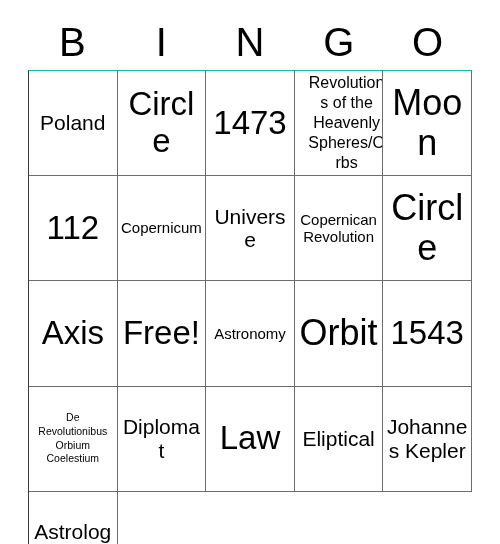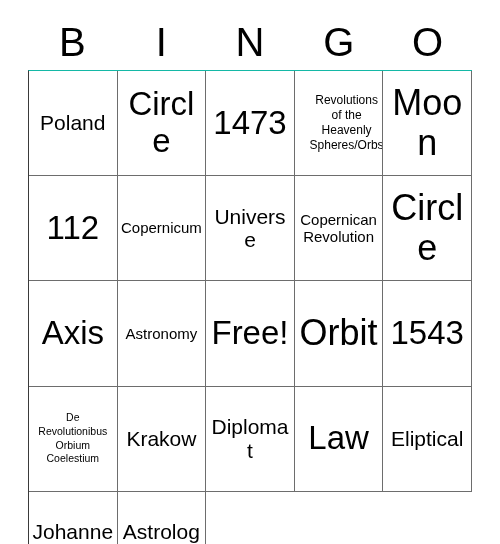--- a/index.html
+++ b/index.html
@@ -77,21 +77,21 @@
     line-height: 1.12;
     color: #000000;
     word-wrap: break-word;
   }
 
   
   .size-xl  { font-size: 33px; }
   .size-lg  { font-size: 36px; text-align: center; }
   .size-md  { font-size: 21px; }
   .size-sm  { font-size: 15px; line-height: 1.18; }
-  .size-xs  { font-size: 12px; line-height: 1.25; margin-left: 16px; }
+  .size-xs  { font-size: 16px; line-height: 1.25; margin-left: 16px; }
   .size-xxs { font-size: 10.5px; line-height: 1.3; }
 </style>
 </head>
 <body>
 
 <div id="bingo-card">
 
   <div id="header-row">
     <div class="header-letter">B</div>
     <div class="header-letter">I</div>
@@ -131,37 +131,34 @@
         <span class="cell-text size-sm">Copernican Revolution</span>
       </div>
     <div class="cell">
         <span class="cell-text size-lg">Circle</span>
       </div>
 
     <div class="cell">
         <span class="cell-text size-xl">Axis</span>
       </div>
     <div class="cell">
-        <span class="cell-text size-sm">Astronomy</span>
+        <span class="cell-text size-xl">Free!</span>
       </div>
     <div class="cell">
-        <span class="cell-text size-xl">Free!</span>
+        <span class="cell-text size-sm">Astronomy</span>
       </div>
     <div class="cell">
         <span class="cell-text size-lg">Orbit</span>
       </div>
 
     <div class="cell">
         <span class="cell-text size-xl">1543</span>
       </div>
     <div class="cell">
         <span class="cell-text size-xxs">De Revolutionibus Orbium Coelestium</span>
-      </div>
-    <div class="cell">
-        <span class="cell-text size-md">Krakow</span>
       </div>
 
     <div class="cell">
         <span class="cell-text size-md">Diplomat</span>
       </div>
     <div class="cell">
         <span class="cell-text size-xl">Law</span>
       </div>
     <div class="cell">
         <span class="cell-text size-md">Eliptical</span>

